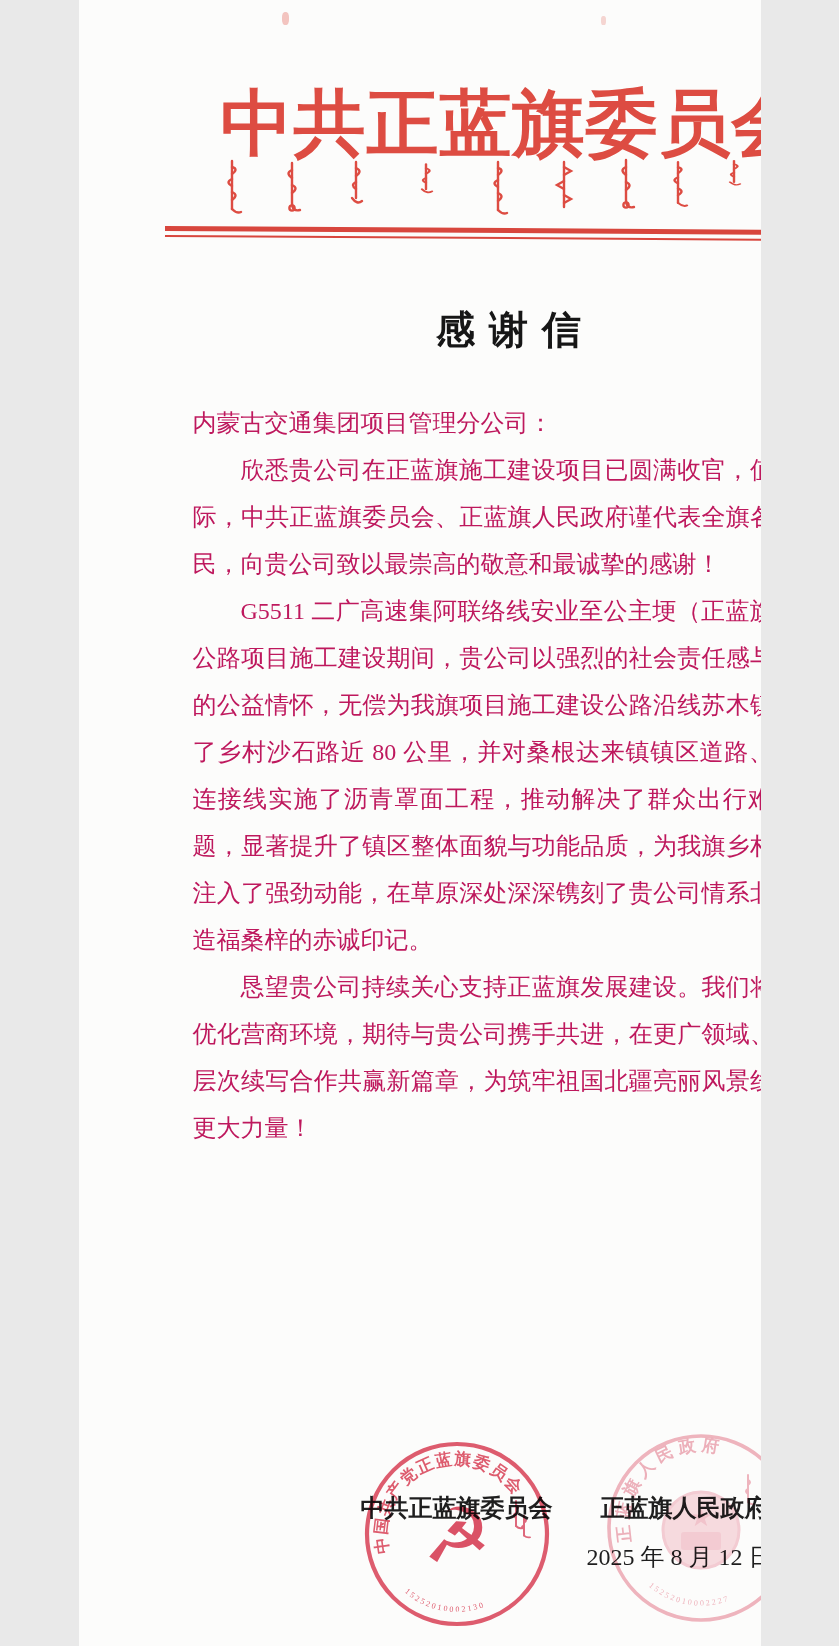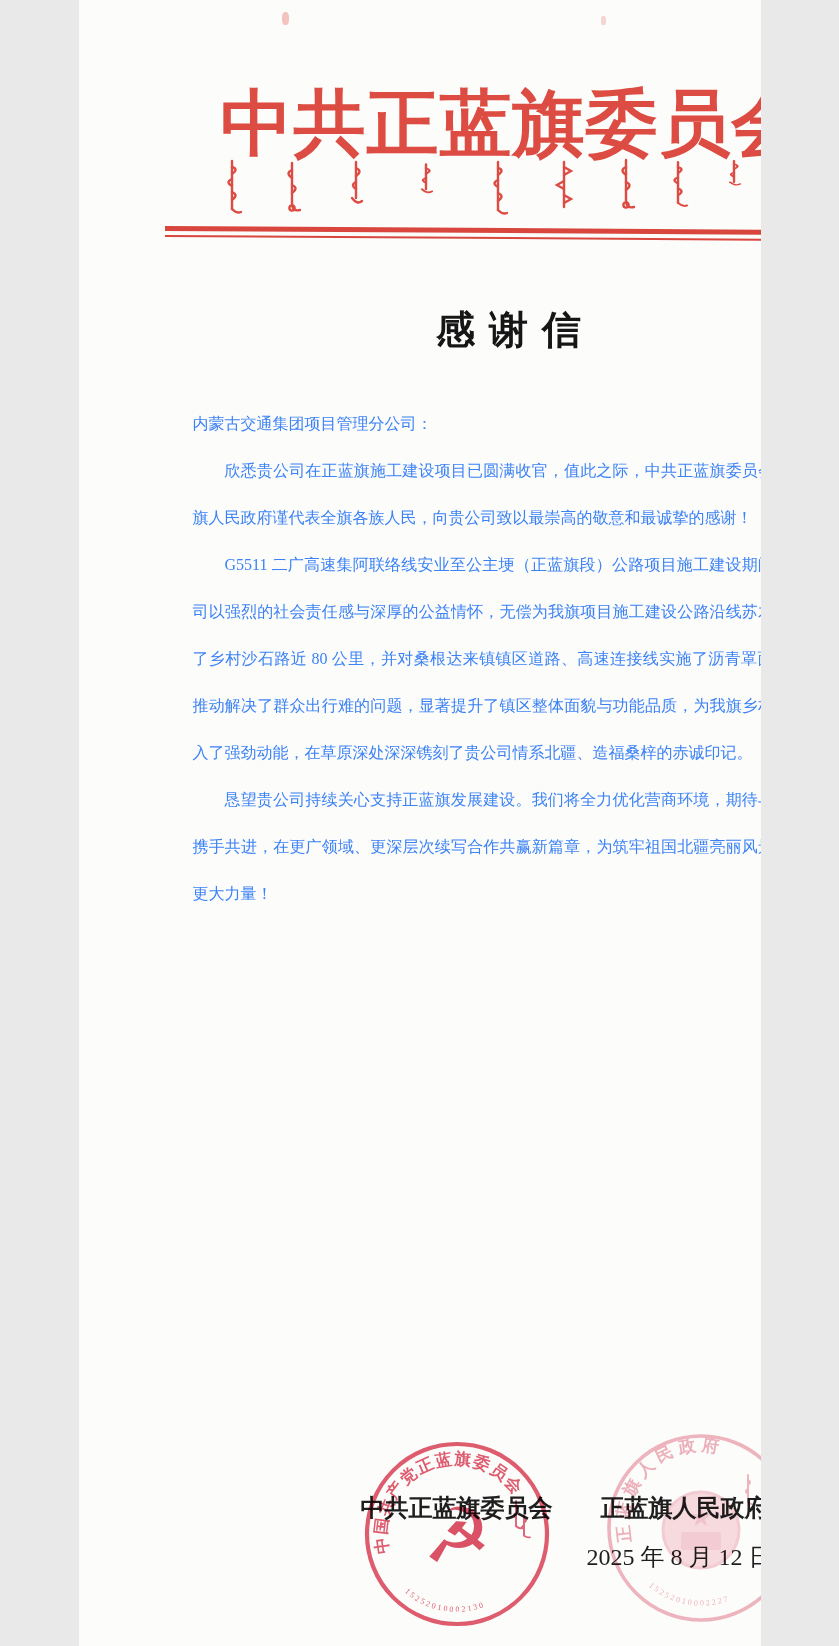--- a/index.html
+++ b/index.html
@@ -37,23 +37,23 @@
     text-align:center;
     font-size:39px;font-weight:bold;
     letter-spacing:.36em;text-indent:.36em;
     color:#161616;
     white-space:nowrap;
     font-family:Liberation Mono, monospace;
   }
   
   .body-block{
     position:absolute;top:400px;left:114px;width:630px;
-    font-size:16px;line-height:47px;
+    font-size:24px;line-height:47px;
     text-align:justify;
-    color:#3b82f6;
+    color:#be185d;
   }
   .body-block p{margin:0;}
   .p-indent{text-indent:2em;}
   
   .sign-left{
     position:absolute;top:1492px;left:282px;width:200px;
     font-size:24px;font-weight:600;white-space:nowrap;
   }
   .sign-right{
     position:absolute;top:1492px;left:522px;width:180px;

